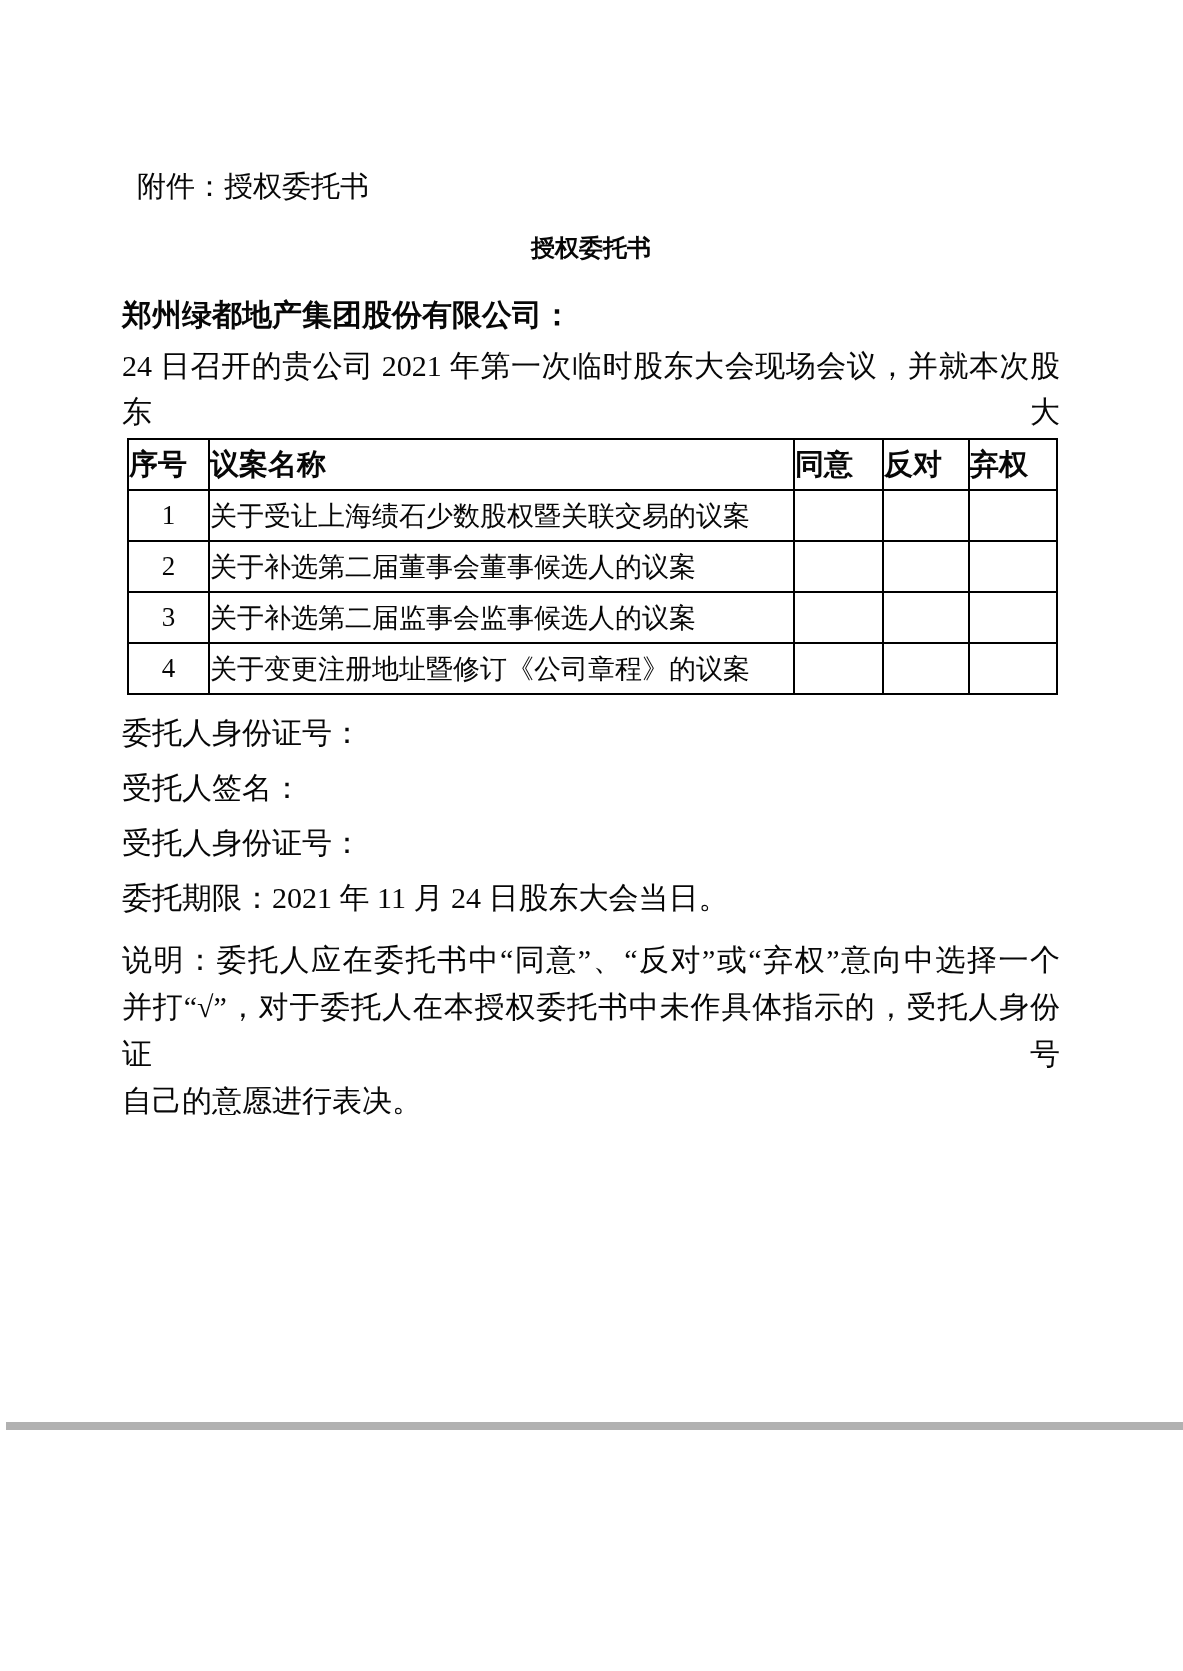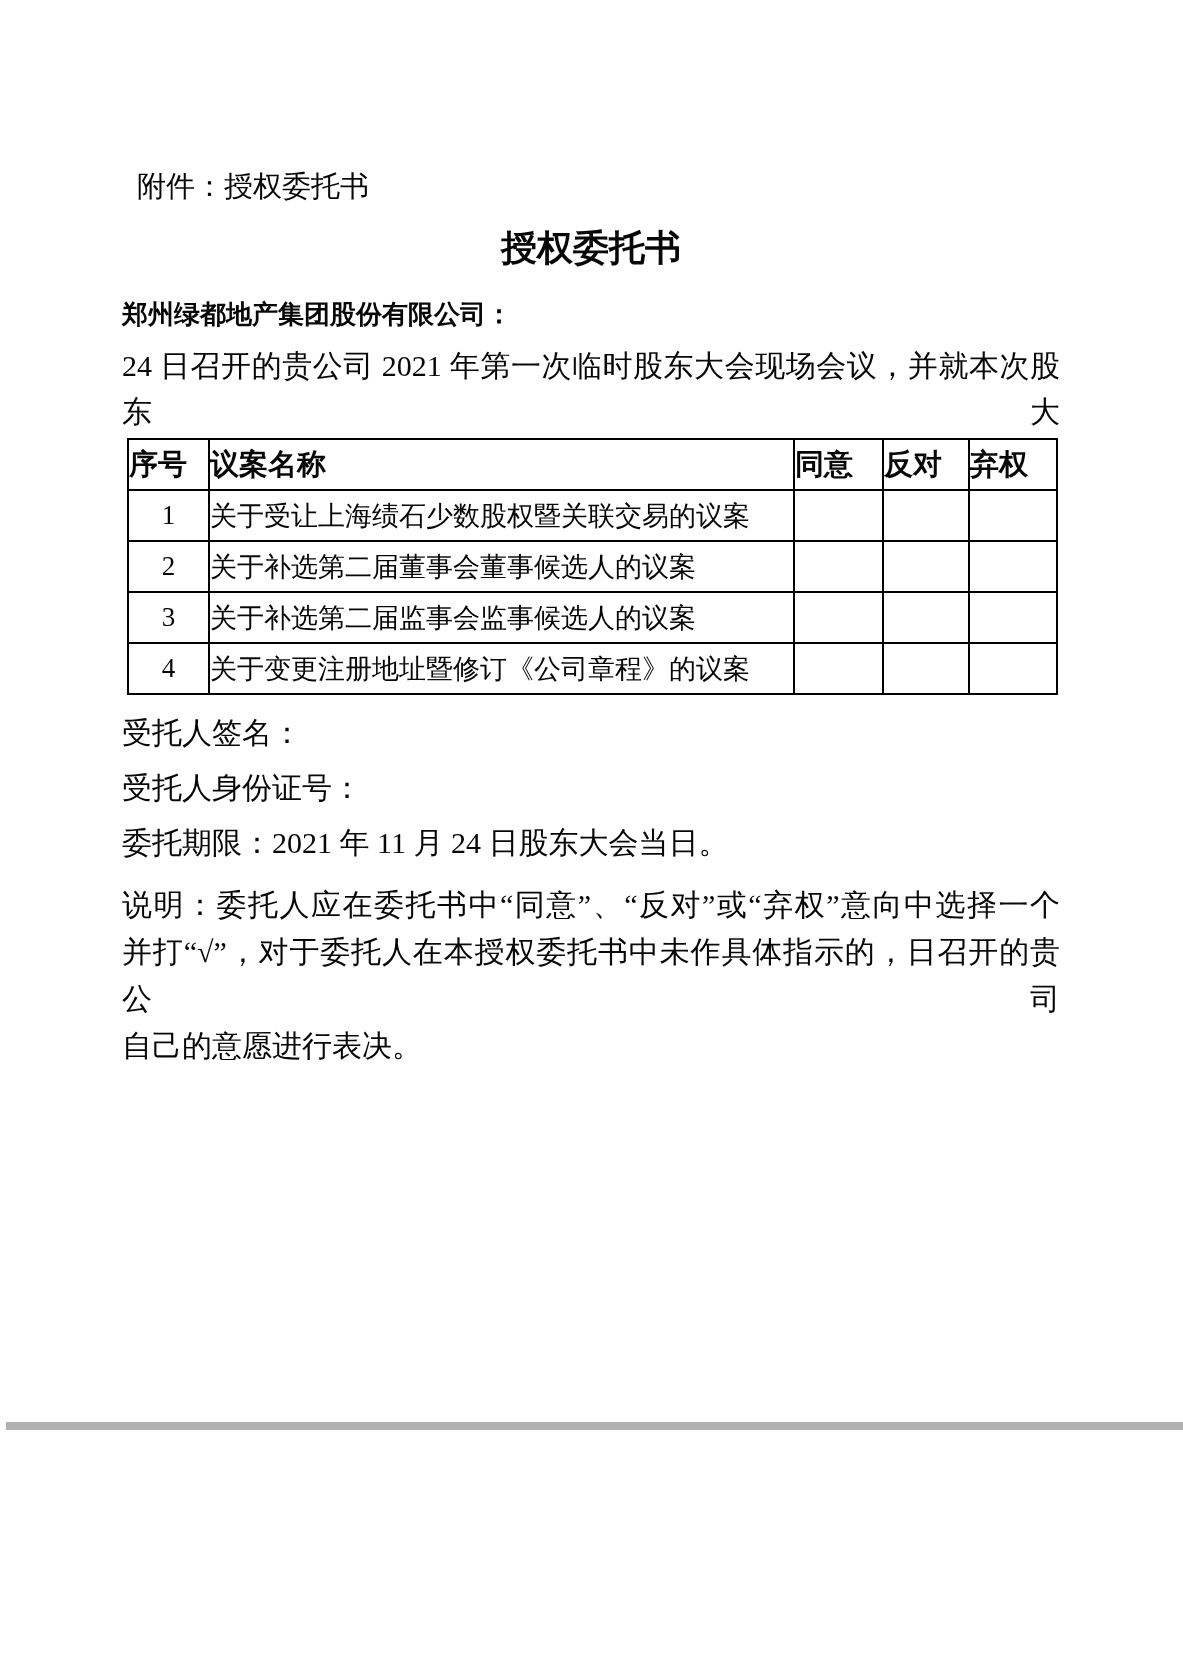--- a/index.html
+++ b/index.html
@@ -25,27 +25,27 @@
   }
   .attachment-line {
     margin-top: 170px;
     padding-left: 15px;
     font-size: 29px;
     line-height: 32px;
   }
   .doc-title {
     margin-top: 26px;
     text-align: center;
-    font-size: 36px;
+    font-size: 24px;
     font-weight: bold;
     line-height: 40px;
   }
   .company-line {
     margin-top: 30px;
-    font-size: 26px;
+    font-size: 30px;
     font-weight: bold;
     line-height: 34px;
   }
   .intro {
     margin-top: 11px;
     font-size: 30px;
     line-height: 46px;
   }
   .intro .line,
   .notes .line {
@@ -175,26 +175,27 @@
         <tr>
           <td class="cell-no">4</td>
           <td class="cell-name">关于变更注册地址暨修订《公司章程》的议案</td>
           <td></td>
           <td></td>
           <td></td>
         </tr>
       </tbody>
     </table>
 
+    <div class="sig-line">委托人身份证号：</div>
     <div class="sig-line">受托人签名：</div>
     <div class="sig-line">受托人身份证号：</div>
     <div class="sig-line">委托期限：2021 年 11 月 24 日股东大会当日。</div>
 
     <div class="notes">
       <div class="line justified">说明：委托人应在委托书中“同意”、“反对”或“弃权”意向中选择一个</div>
-      <div class="line justified">并打“√”，对于委托人在本授权委托书中未作具体指示的，日召开的贵公司</div>
+      <div class="line justified">并打“√”，对于委托人在本授权委托书中未作具体指示的，受托人身份证号</div>
       <div class="line">自己的意愿进行表决。</div>
     </div>
 
   </div>
 
   <div class="page-bottom-edge"></div>
 </div>
 
 </body></html>

